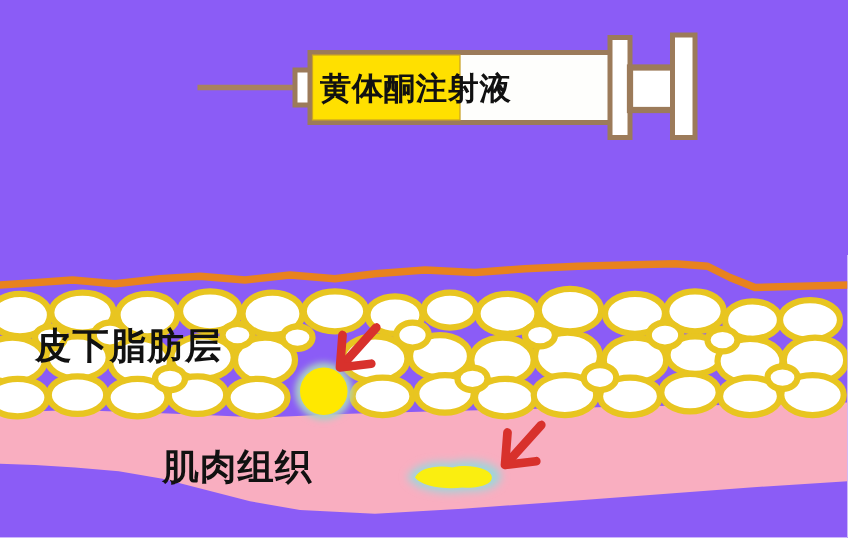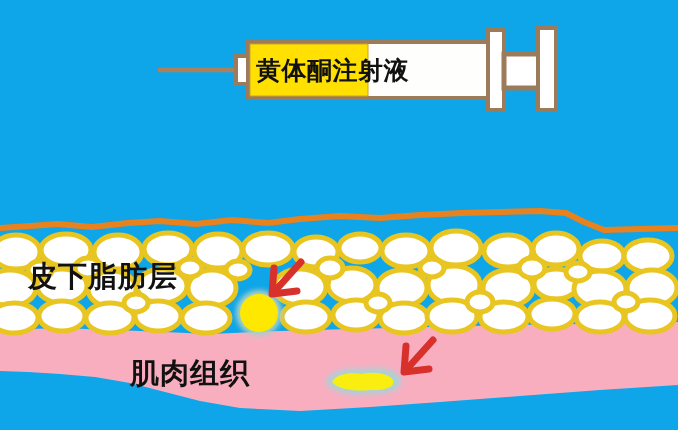--- a/index.html
+++ b/index.html
@@ -7,21 +7,21 @@
     padding: 0;
     background: #ffffff;
   }
   body {
     font-family: "DejaVu Sans", "Liberation Sans", sans-serif;
   }
   #scene {
     position: relative;
     width: 678px;
     height: 430px;
-    background: #0ea5e9;
+    background: #8b5cf6;
     overflow: hidden;
   }
   #scene svg {
     position: absolute;
     left: 0;
     top: 0;
   }
   .cjk-label {
     font-family: "DejaVu Sans", "Liberation Sans", sans-serif;
     font-weight: bold;

